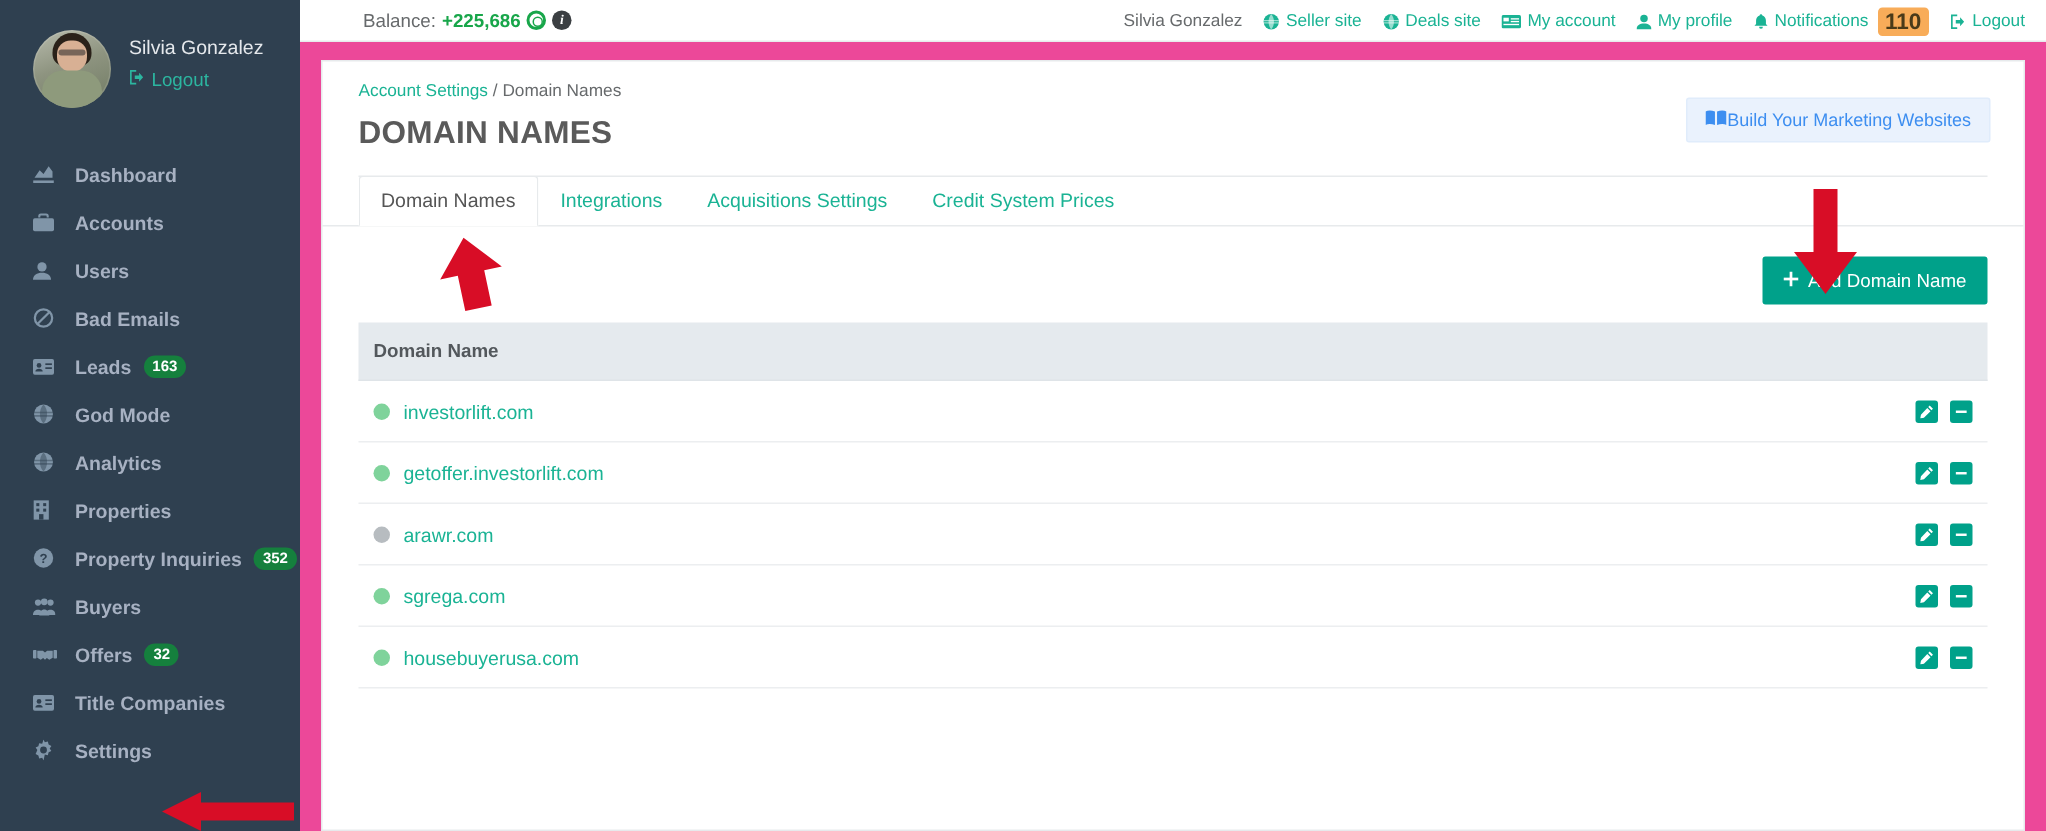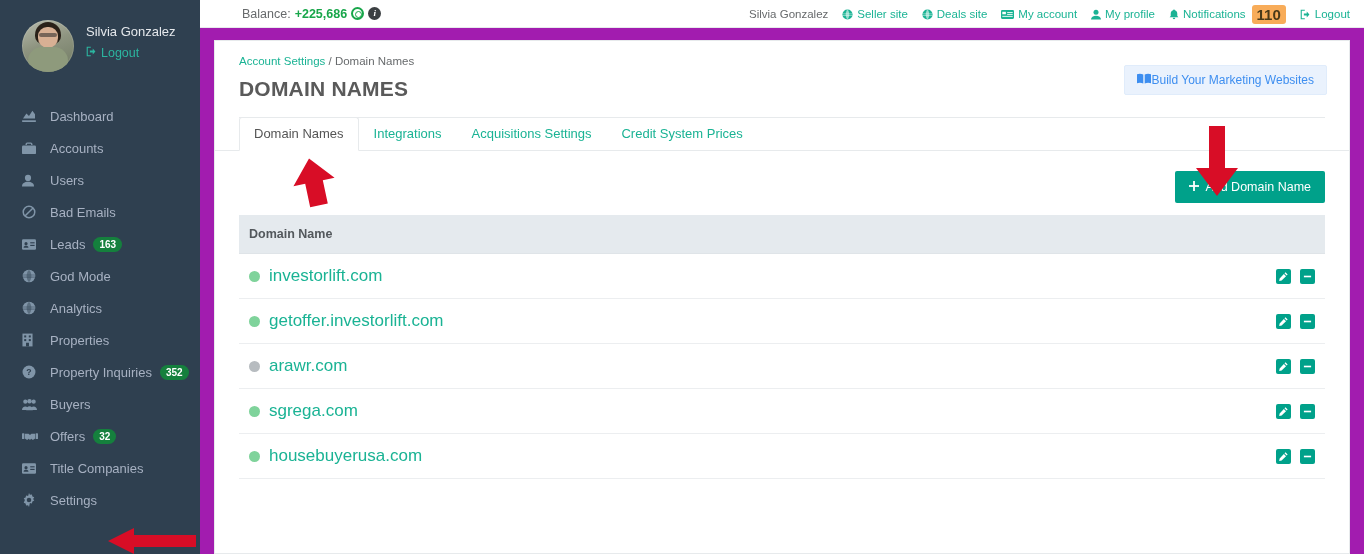--- a/index.html
+++ b/index.html
@@ -55,30 +55,30 @@
     display: flex; align-items: center;
     height: 32px; padding-left: 22px;
     color: #a7b1c2; font-size: 13px;
     cursor: pointer; position: relative;
   }
   .nav-ico {
     width: 18px; flex: 0 0 18px; margin-right: 10px;
     display: inline-flex; align-items: center; justify-content: flex-start;
     color: #8095a8;
   }
-  .nav-label { white-space: nowrap; }
+  .nav-label { white-space: nowrap; font-weight: bold; }
   .badge {
     display: inline-block; margin-left: 8px;
     background: #15803d; color: #fff;
     font-size: 10px; font-weight: bold;
     padding: 2px 6px; border-radius: 9px; line-height: 11px;
   }
 
   
-  .right { flex: 1; height: 554px; position: relative; background: #a21caf; }
+  .right { flex: 1; height: 554px; position: relative; background: #ec4899; }
 
   
   .topbar {
     height: 28px; background: #ffffff;
     display: flex; align-items: center;
     border-bottom: 1px solid #e7eaec;
     position: relative;
   }
   .balance {
     margin-left: 42px; font-size: 12.5px; color: #676a6c;
@@ -175,21 +175,21 @@
   }
 
   table.dom { width: 100%; border-collapse: collapse; margin-top: 46px; }
   table.dom th {
     background: #e5eaee; color: #53585c;
     font-size: 12.5px; font-weight: bold; text-align: left;
     padding: 12px 12px 12px 10px;
     border-bottom: 1px solid #dfe4e8;
   }
   table.dom td {
-    padding: 12px 10px; font-size: 17px;
+    padding: 12px 10px; font-size: 13px;
     border-bottom: 1px solid #eceef0; height: 39px;
   }
   .dom-cell { display: flex; align-items: center; gap: 9px; }
   .dot { width: 11px; height: 11px; border-radius: 50%; flex: 0 0 11px; }
   .dot.on { background: #7fd39b; }
   .dot.off { background: #b7bcc0; }
   .dom-link { color: #1ab394; cursor: pointer; }
   td.actions { text-align: right; white-space: nowrap; padding-right: 12px; }
   .act-btn {
     display: inline-flex; align-items: center; justify-content: center;

